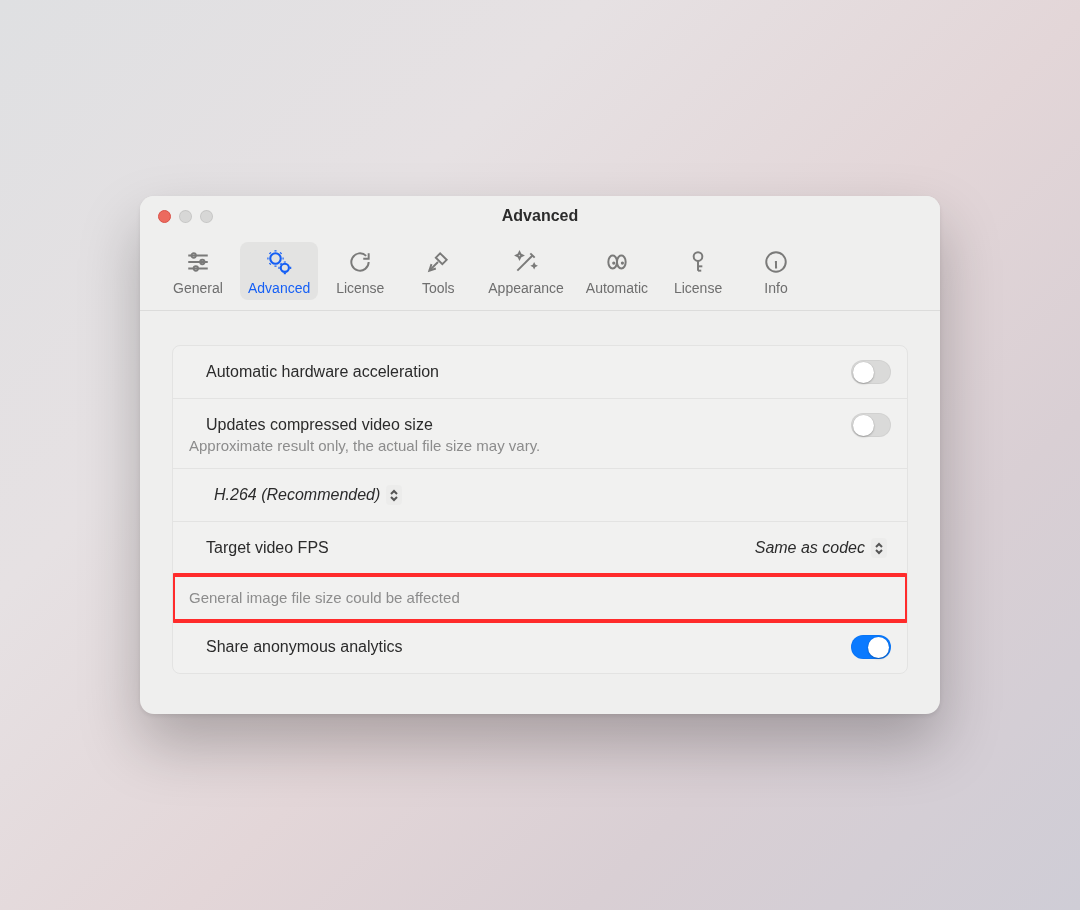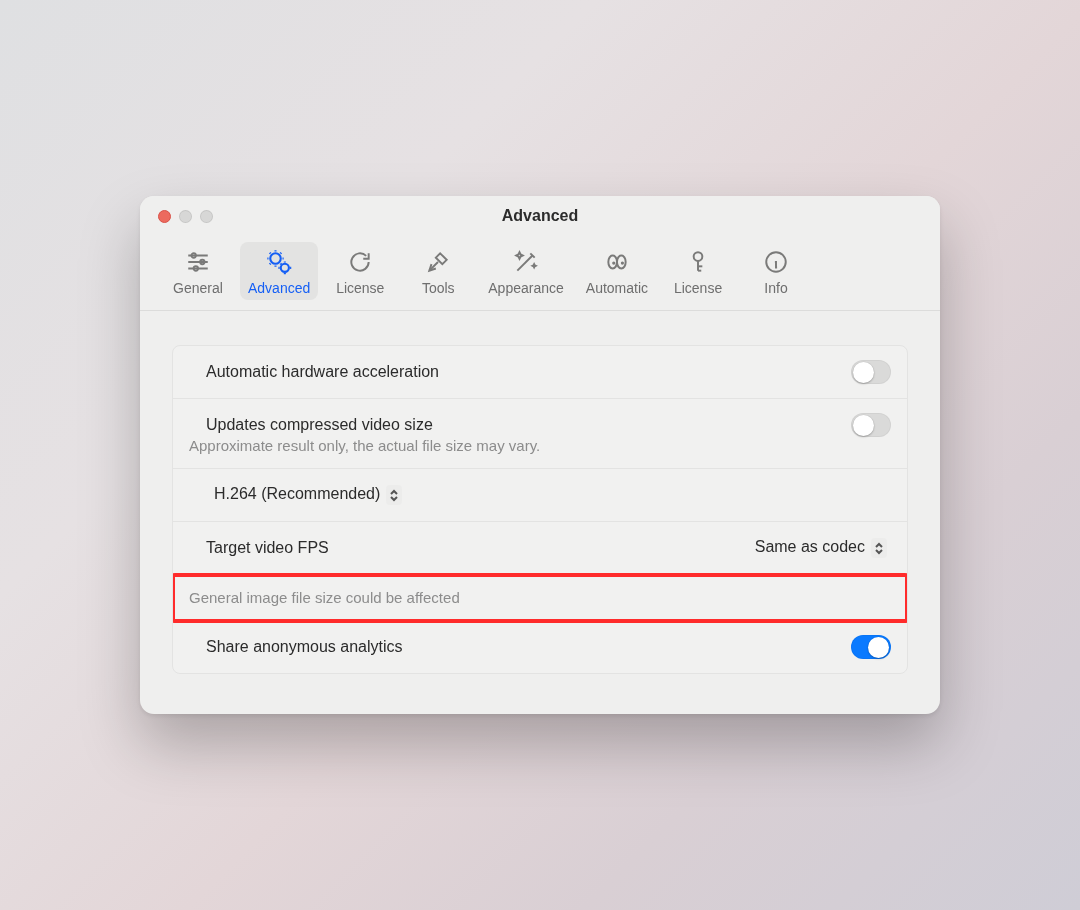--- a/index.html
+++ b/index.html
@@ -123,24 +123,25 @@
     top: 1.5px; left: 2px;
     width: 21px; height: 21px;
     border-radius: 50%;
     background: #fff;
     box-shadow: 0 1px 2px rgba(0,0,0,0.25), 0 0 0 0.5px rgba(0,0,0,0.05);
   }
   .toggle.on { background: #0a7aff; }
   .toggle.on .knob { left: auto; right: 2px; }
   
   .popup {
-    display:flex; gap:6px;
+    display:flex; align-items:center; gap:6px;
     font-size: 16px; color:#2b2b2b;
     padding: 2px 4px 2px 8px;
     border-radius: 6px;
+    font-style: italic;
   }
   .popup .chev {
     width: 16px; height: 20px;
     background: #ececeb;
     border-radius: 4px;
     display:flex; flex-direction:column; align-items:center; justify-content:center;
     gap:1px;
   }
   .popup .chev svg { stroke:#555; stroke-width:2; fill:none; }
   

